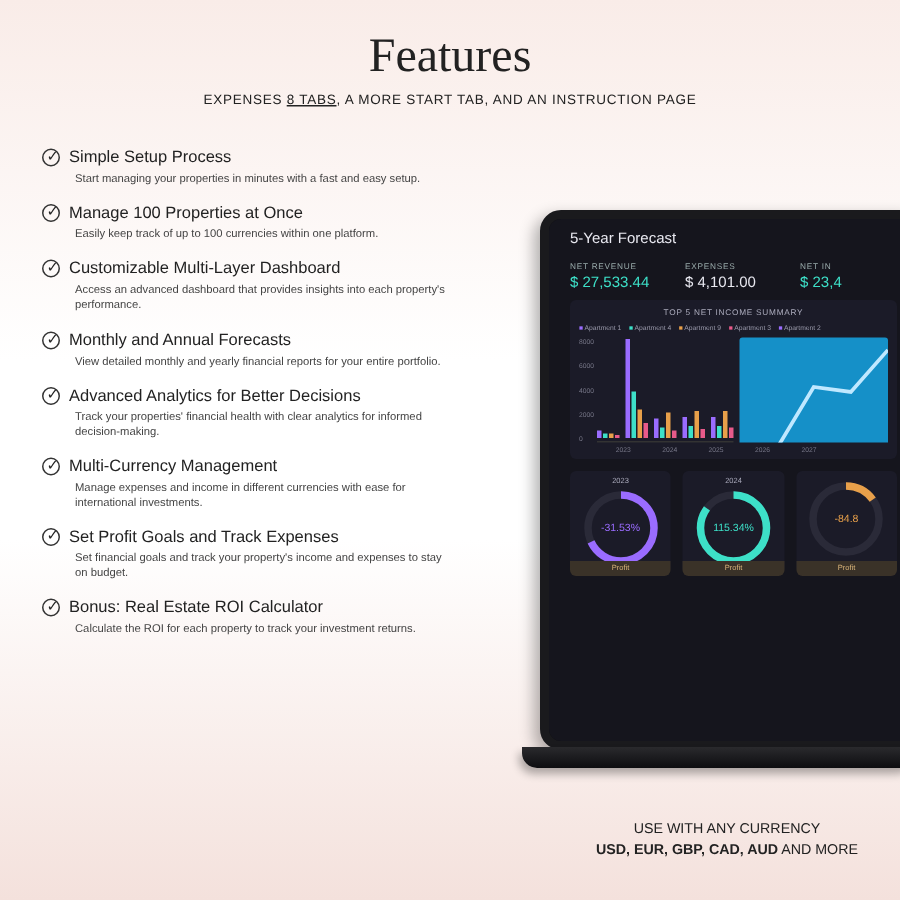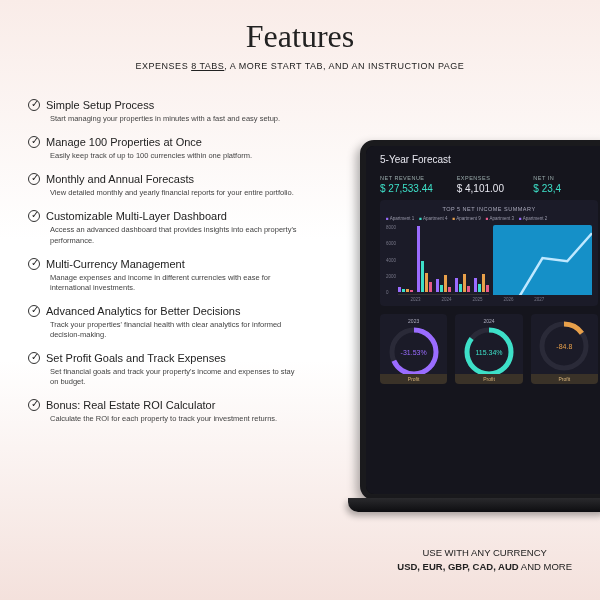--- a/index.html
+++ b/index.html
@@ -93,44 +93,44 @@
     <div class="feature">
       <div class="feature-head">
         <span class="check-icon"></span>
         <span class="feature-title">Manage 100 Properties at Once</span>
       </div>
       <div class="feature-desc">Easily keep track of up to 100 currencies within one platform.</div>
     </div>
     <div class="feature">
       <div class="feature-head">
         <span class="check-icon"></span>
+        <span class="feature-title">Customizable Multi-Layer Dashboard</span>
+      </div>
+      <div class="feature-desc">Access an advanced dashboard that provides insights into each property's performance.</div>
+    </div>
+    <div class="feature">
+      <div class="feature-head">
+        <span class="check-icon"></span>
         <span class="feature-title">Monthly and Annual Forecasts</span>
       </div>
       <div class="feature-desc">View detailed monthly and yearly financial reports for your entire portfolio.</div>
     </div>
     <div class="feature">
       <div class="feature-head">
         <span class="check-icon"></span>
-        <span class="feature-title">Customizable Multi-Layer Dashboard</span>
-      </div>
-      <div class="feature-desc">Access an advanced dashboard that provides insights into each property's performance.</div>
+        <span class="feature-title">Advanced Analytics for Better Decisions</span>
+      </div>
+      <div class="feature-desc">Track your properties' financial health with clear analytics for informed decision-making.</div>
     </div>
     <div class="feature">
       <div class="feature-head">
         <span class="check-icon"></span>
         <span class="feature-title">Multi-Currency Management</span>
       </div>
       <div class="feature-desc">Manage expenses and income in different currencies with ease for international investments.</div>
-    </div>
-    <div class="feature">
-      <div class="feature-head">
-        <span class="check-icon"></span>
-        <span class="feature-title">Advanced Analytics for Better Decisions</span>
-      </div>
-      <div class="feature-desc">Track your properties' financial health with clear analytics for informed decision-making.</div>
     </div>
     <div class="feature">
       <div class="feature-head">
         <span class="check-icon"></span>
         <span class="feature-title">Set Profit Goals and Track Expenses</span>
       </div>
       <div class="feature-desc">Set financial goals and track your property's income and expenses to stay on budget.</div>
     </div>
     <div class="feature">
       <div class="feature-head">

